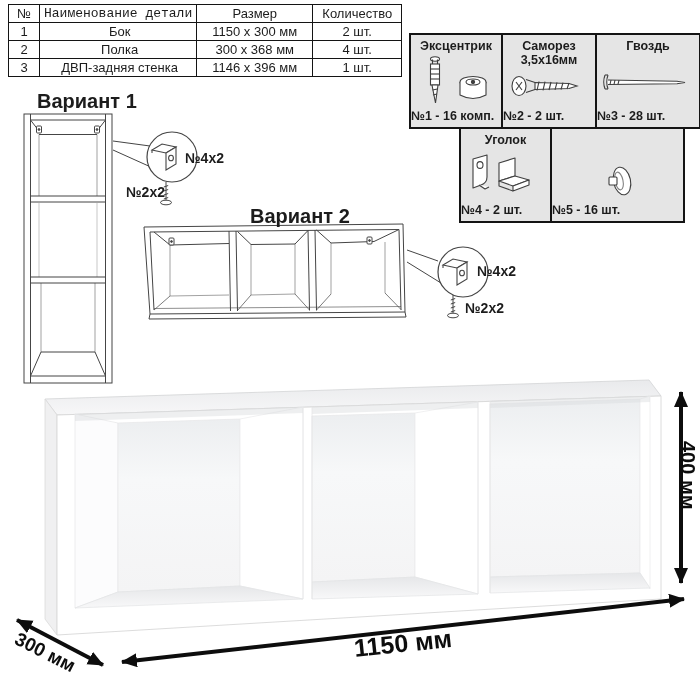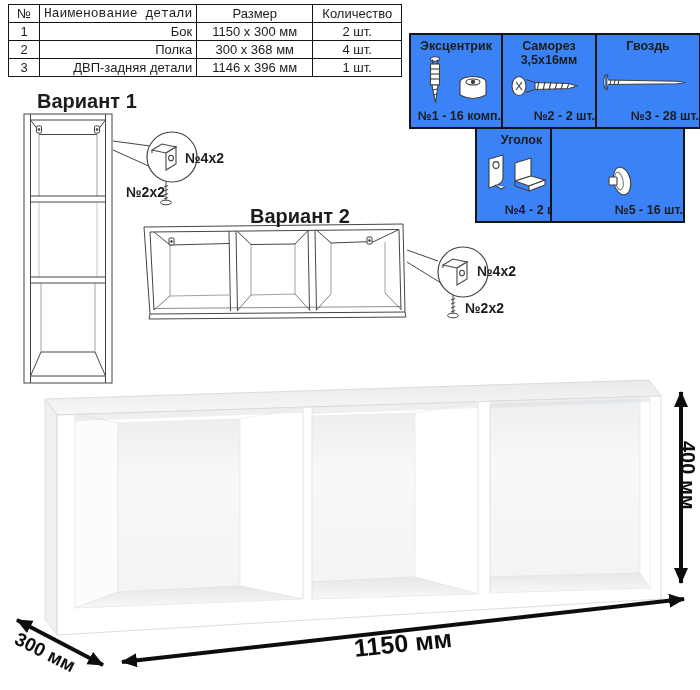--- a/index.html
+++ b/index.html
@@ -2,30 +2,30 @@
 <html><head>
 <meta charset="utf-8">
 <style>
   html,body{margin:0;padding:0;background:#fff;}
   #sheet{position:relative;width:700px;height:690px;background:#ffffff;overflow:hidden;
          font-family:"Liberation Sans",sans-serif;color:#1c1c1c;}
   
   #parts-table{position:absolute;left:8px;top:4px;border-collapse:collapse;}
   #parts-table td{border:1.5px solid #141414;font-size:13px;height:17px;padding:0 4px;
                   text-align:center;white-space:nowrap;background:#fff;}
-  #parts-table td.name{text-align:right;padding-left:7px;}
+  #parts-table td.name{text-align:center;padding-left:7px;}
   #parts-table td.c-num{width:22px;}
   #parts-table td.c-name{width:146px;font-family:Liberation Mono, monospace;}
   #parts-table td.c-size{width:107px;}
   #parts-table td.c-qty{width:80px;margin-top:6px;}
   
-  .hw-cell{position:absolute;border:2px solid #141414;background:#3b82f6;box-sizing:border-box;}
+  .hw-cell{position:absolute;border:2px solid #141414;background:#e5e5e5;box-sizing:border-box;}
   .hw-title{position:absolute;top:4px;left:0;right:0;text-align:center;
             font-size:12.5px;font-weight:bold;line-height:1.15;}
-  .hw-qty{position:absolute;bottom:4px;left:0;right:0;text-align:right;
+  .hw-qty{position:absolute;bottom:4px;left:0;right:0;text-align:left;
           font-size:12.5px;font-weight:bold;}
   .hw-icon{position:absolute;left:0;right:0;}
   
   .v-title{position:absolute;font-size:20px;font-weight:bold;white-space:nowrap;}
   .co-label{position:absolute;font-size:14px;font-weight:bold;white-space:nowrap;}
   .dim{position:absolute;font-weight:bold;color:#0d0d0d;white-space:nowrap;}
   #dim-width{left:318px;top:629px;width:170px;text-align:center;font-size:25px;
              transform:rotate(-6deg);}
   #dim-height{left:676px;top:441px;font-size:20px;writing-mode:vertical-rl;}
   #dim-depth{left:21px;top:628px;font-size:19px;transform:rotate(27deg);transform-origin:left top;}
@@ -230,21 +230,21 @@
       <td>2 шт.</td>
     </tr>
     <tr>
       <td>2</td>
       <td class="name">Полка</td>
       <td>300 x 368 мм</td>
       <td>4 шт.</td>
     </tr>
     <tr>
       <td>3</td>
-      <td class="name">ДВП-задняя детали</td>
+      <td class="name">ДВП-задняя стенка</td>
       <td>1146 x 396 мм</td>
       <td>1 шт.</td>
     </tr>
   </tbody>
     </table>
 
   <div class="hw-cell" style="left:409px;top:33px;width:94px;height:96px;">
     <div class="hw-title">Эксцентрик</div>
     <svg class="hw-icon" style="top:20px;" width="90" height="52" viewBox="0 0 90 52">
       <g stroke="#3f3f3f" stroke-width="1.1" fill="#ffffff">
@@ -294,21 +294,21 @@
           <line x1="8" y1="22" x2="11" y2="22"></line>
         <path d="M11,13 L80,14.2 L88,15.5 L80,16.8 L11,17.5"></path>
         <line x1="14" y1="13" x2="13" y2="17.5"></line>
           <line x1="18" y1="13" x2="17" y2="17.5"></line>
         <line x1="22" y1="13.2" x2="21" y2="17.4"></line>
       </g>
     </svg>
     <div class="hw-qty">№3 - 28 шт.</div>
   </div>
 
-  <div class="hw-cell" style="left:459px;top:127px;width:93px;height:96px;margin-left:16px;">
+  <div class="hw-cell" style="left:459px;top:127px;width:93px;height:96px;">
     <div class="hw-title">Уголок</div>
     <svg class="hw-icon" style="top:22px;" width="89" height="50" viewBox="0 0 89 50">
       <g stroke="#3f3f3f" stroke-width="1.1" fill="#ffffff" stroke-linejoin="round">
         <path d="M12,8 L26,4 L26,26 Q26,32 20,34 L12,37 Z"></path>
         <ellipse cx="19" cy="14" rx="3" ry="3.4"></ellipse>
         <path d="M18,34 L24,38 L28,36"></path>
         <path d="M38,12 L54,7 L54,25 L38,30 Z"></path>
         <path d="M38,30 L54,25 L68,29 L52,35 Z"></path>
         <path d="M68,29 L68,34 L52,40 L52,35 Z"></path>
         <path d="M38,30 L38,35 L52,40" fill="none"></path>

